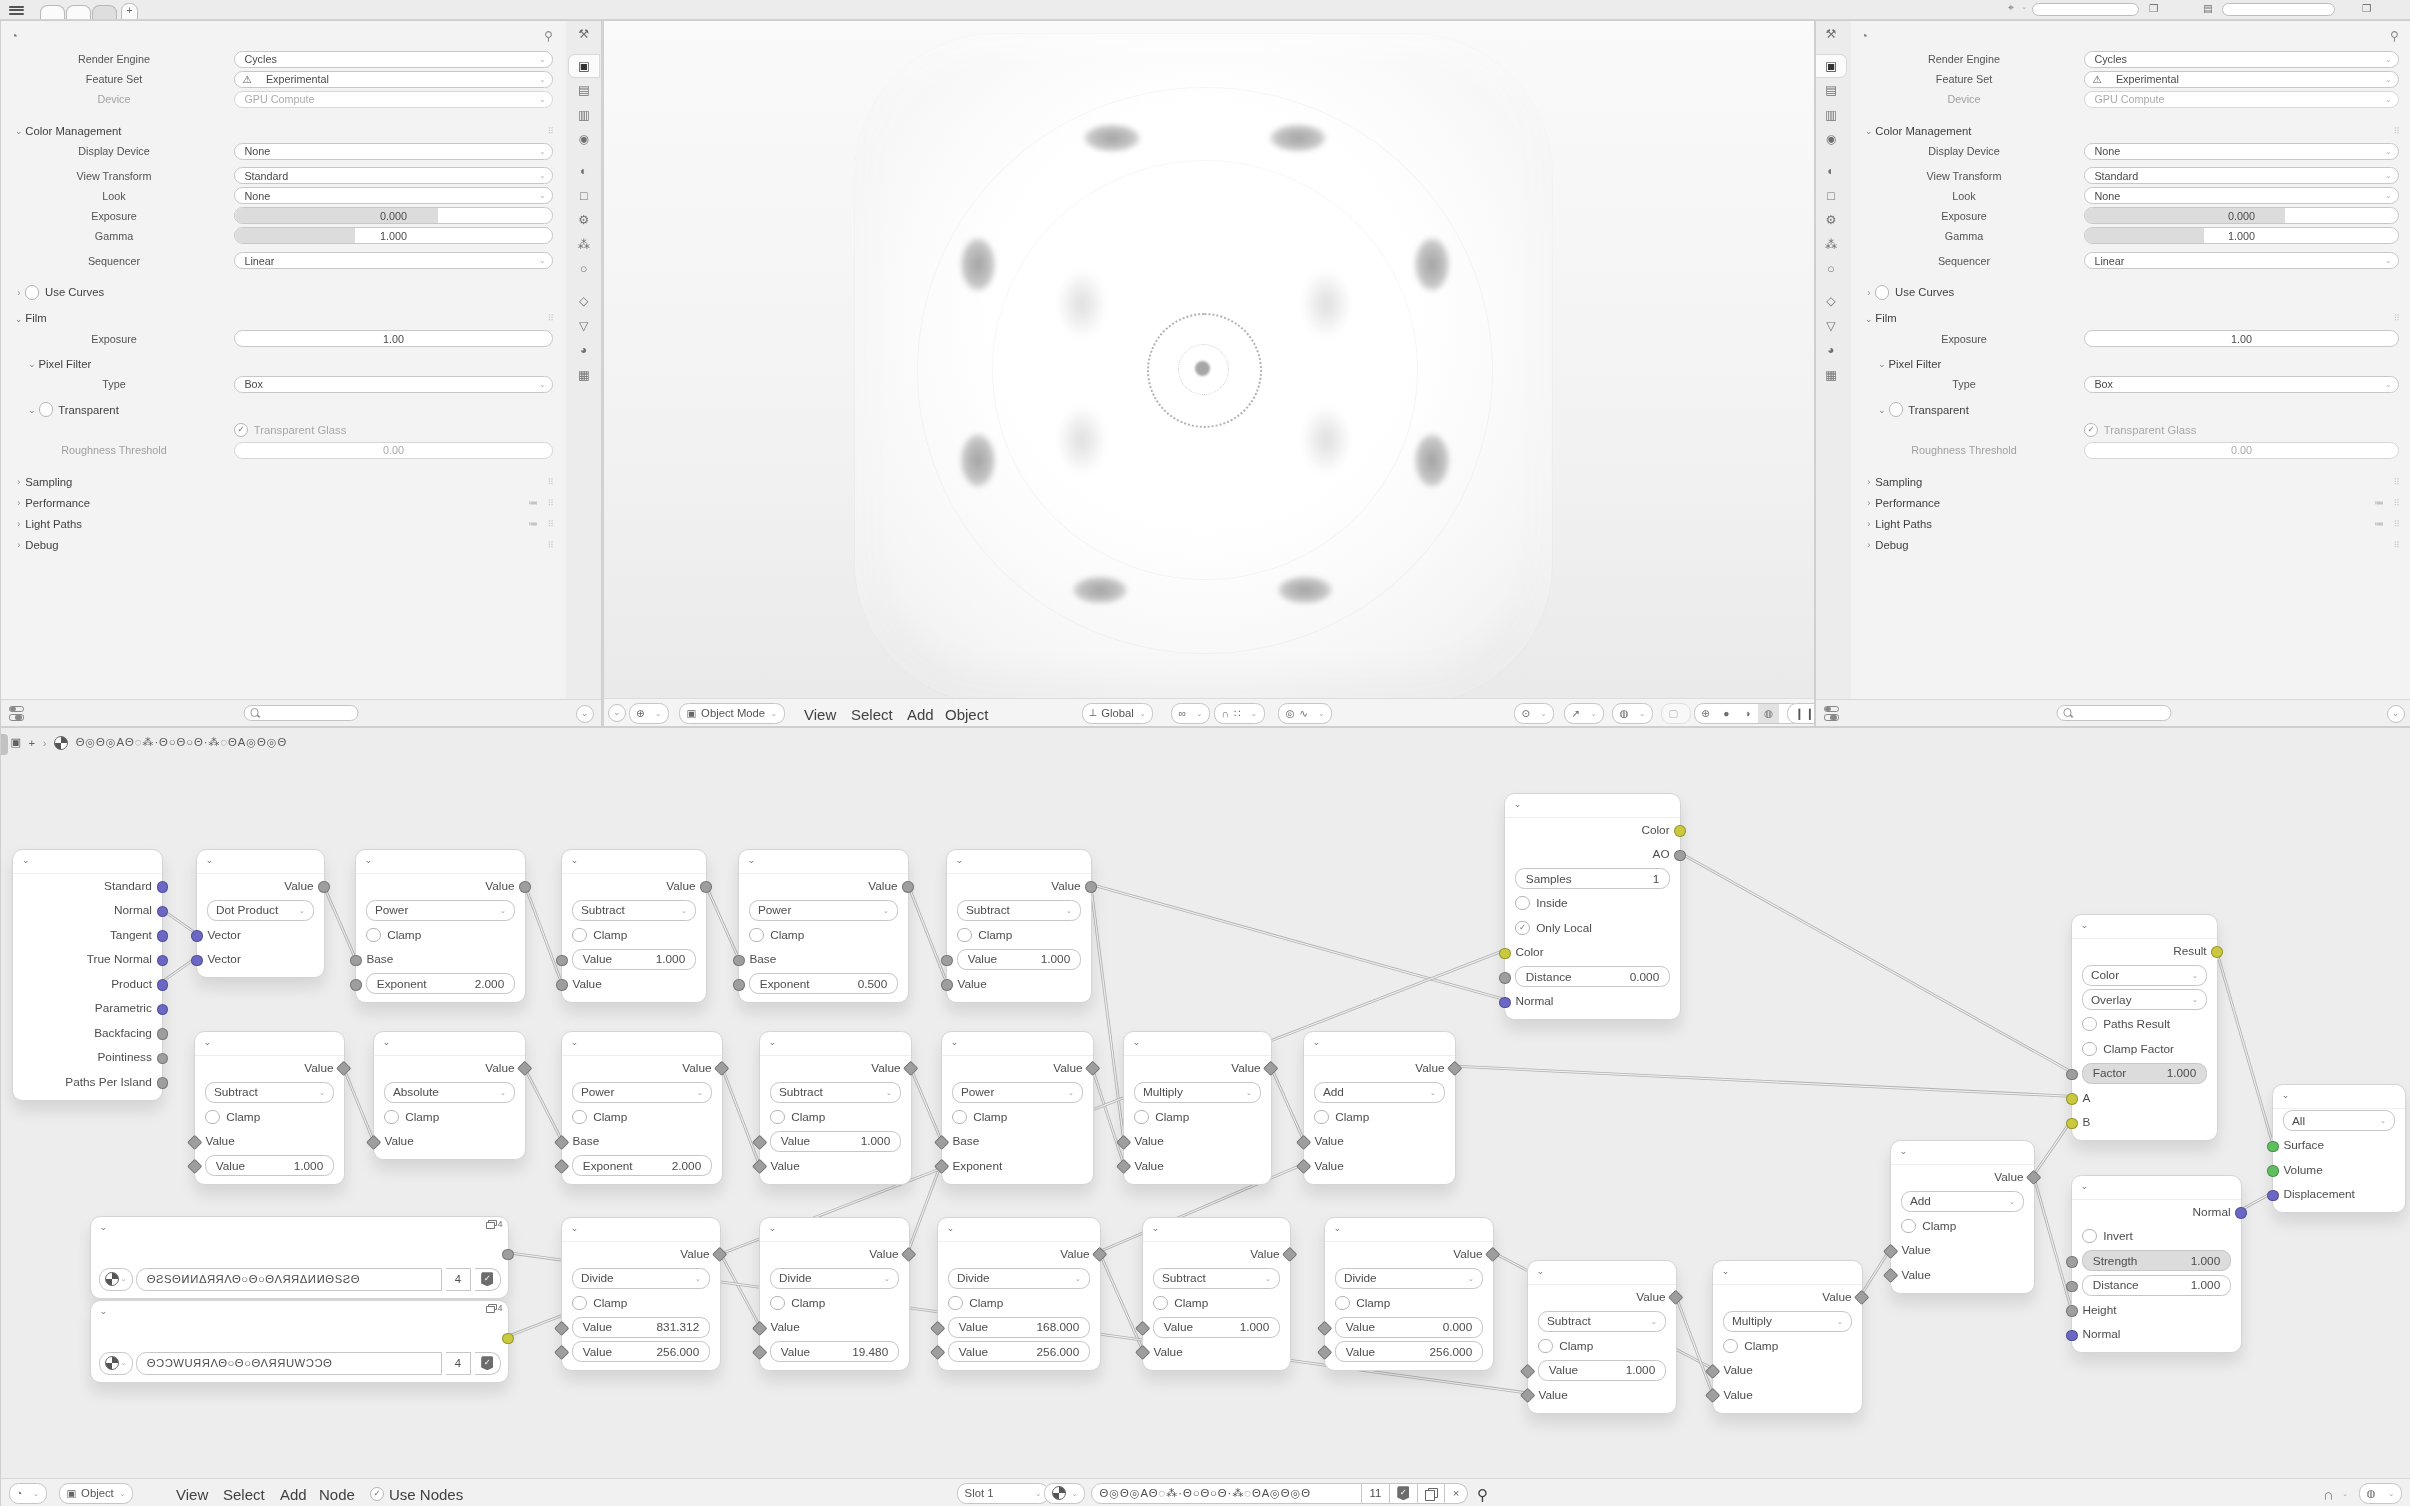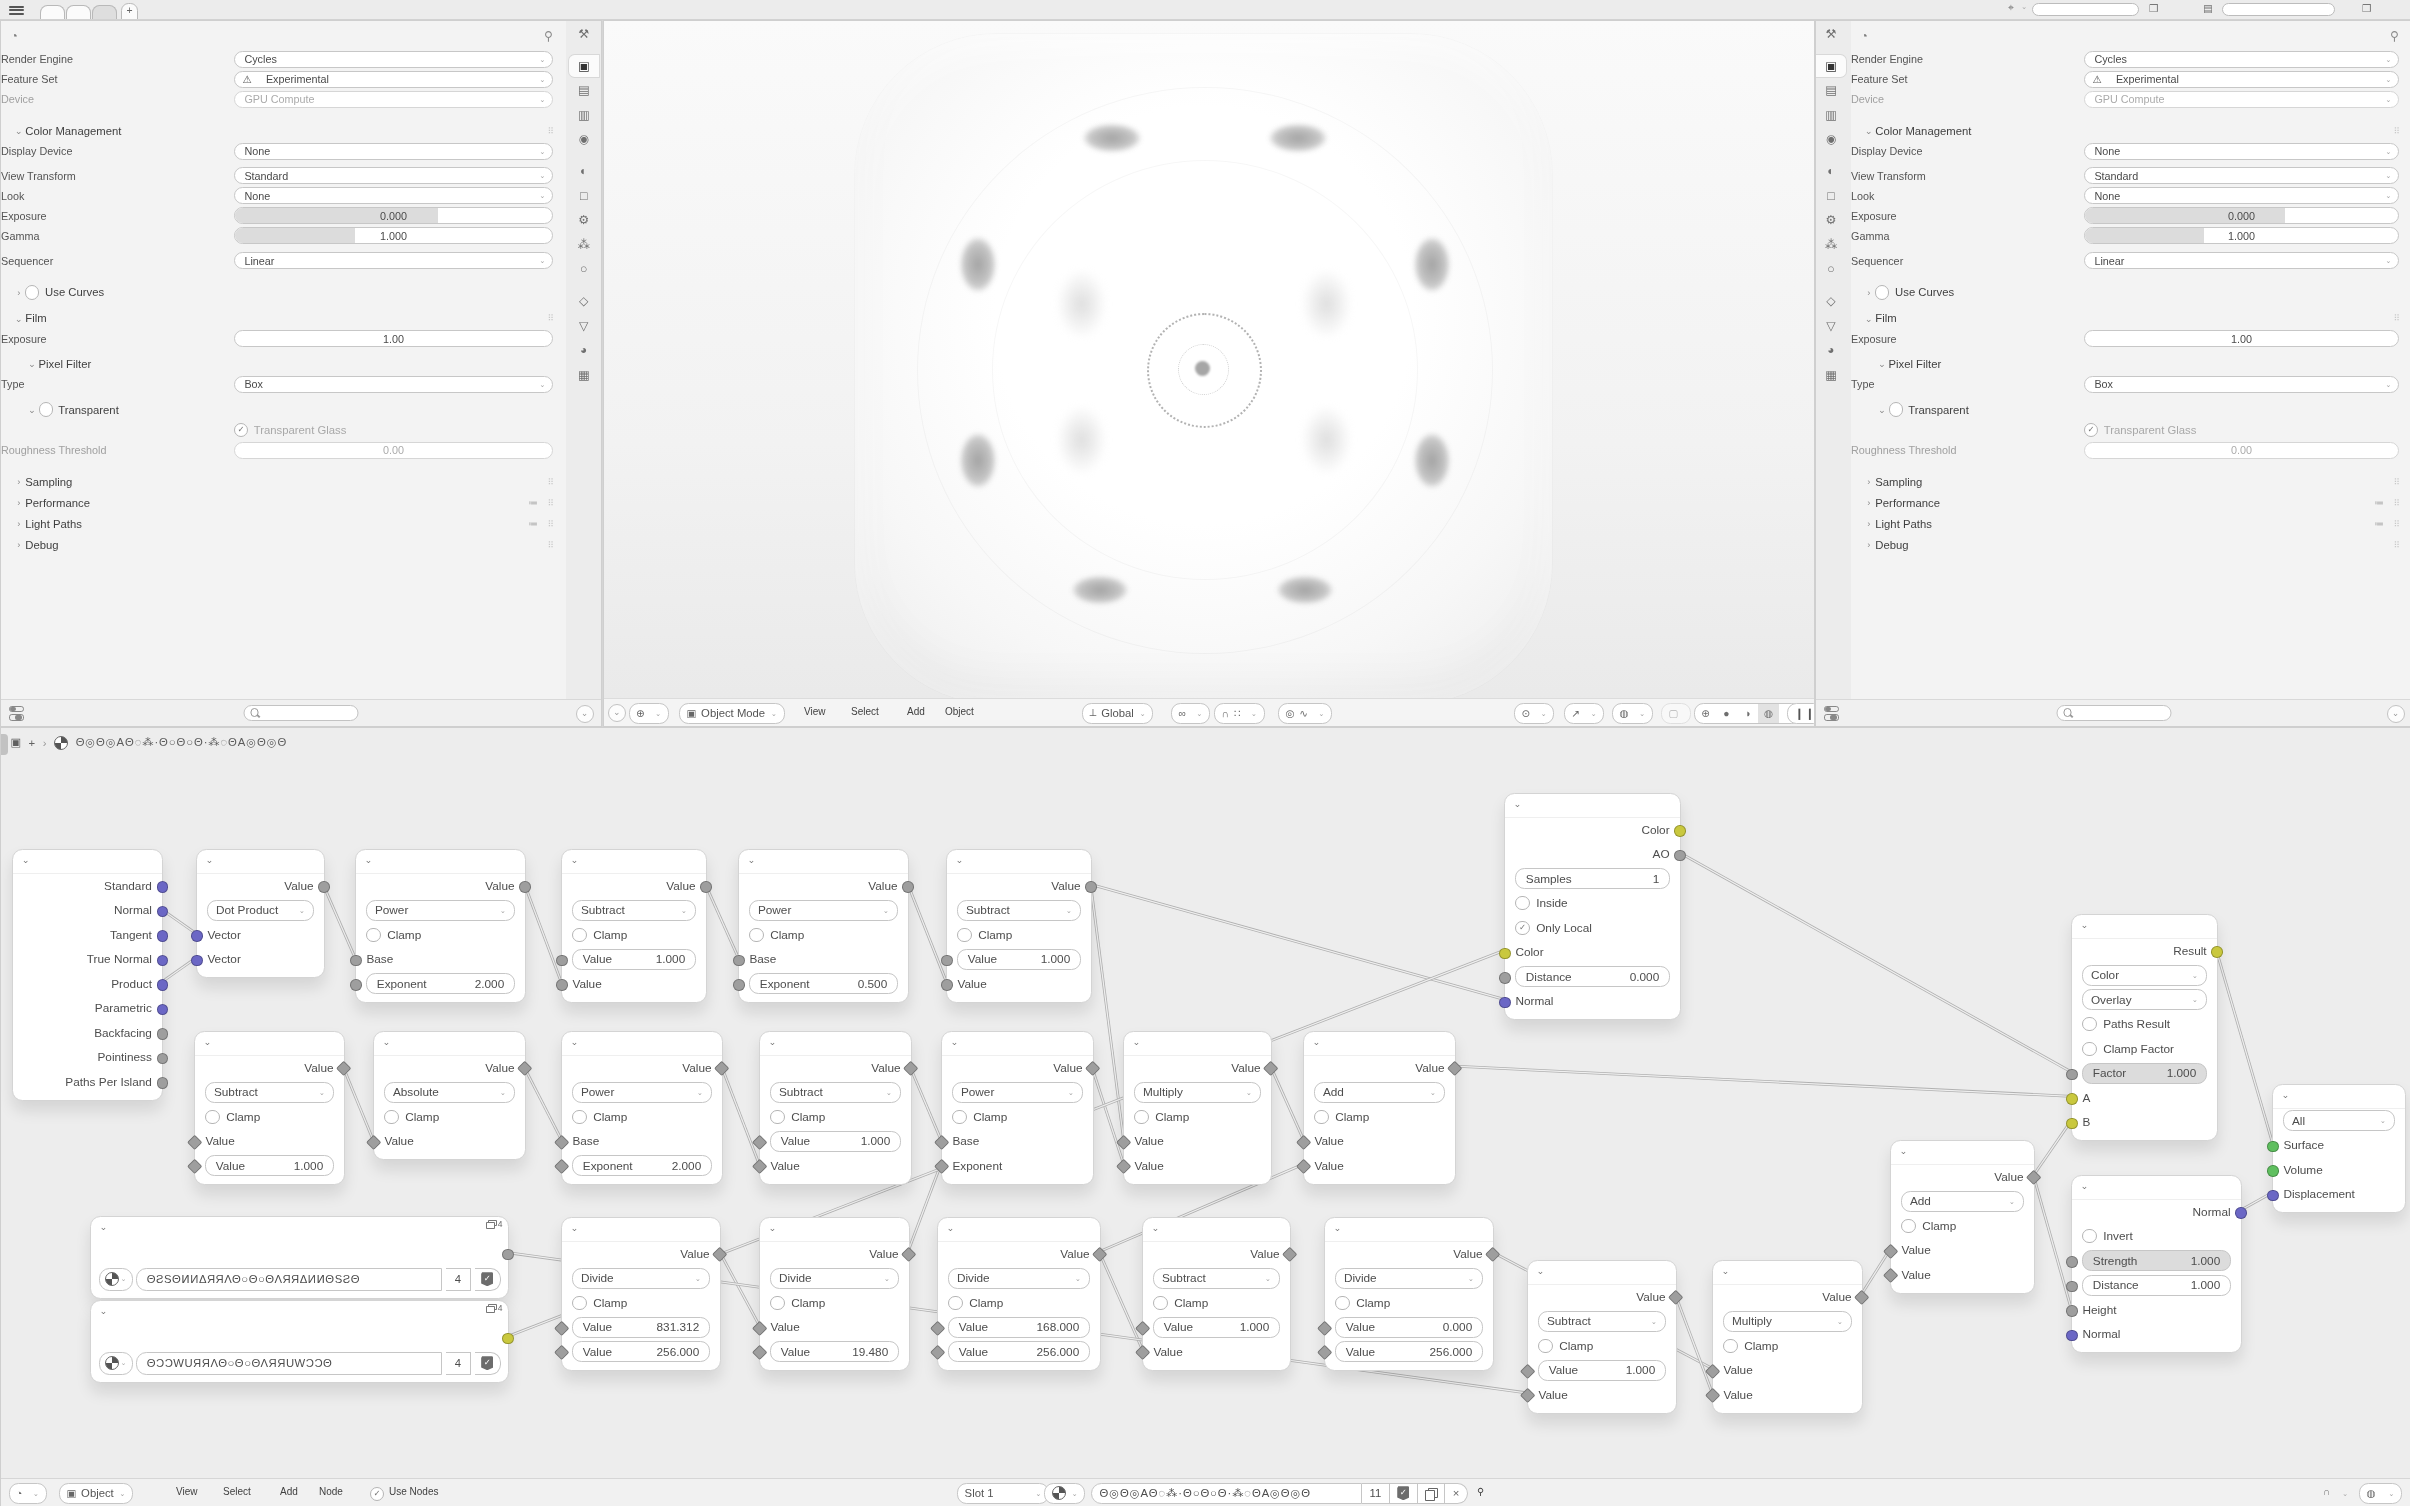--- a/index.html
+++ b/index.html
@@ -20,21 +20,21 @@
   .tb-field{position:absolute;top:2.8px;height:11.3px;border:0.9px solid #bcbcbc;border-radius:6.6px;background:#fff;}
   
   .props{background:#f3f3f3;border:0.9px solid #cfcfcf;}
   .ptabs{position:absolute;top:0;width:35px;height:100%;background:#ececec;}
   .ptab{width:30px;height:22.6px;margin:1.9px 0 1.9px 2.8px;border-radius:5.6px 0 0 5.6px;color:#6f6f6f;
     font-size:12.2px;text-align:center;line-height:22.6px;}
   .ptabs.flip .ptab{margin:1.9px 2.8px 1.9px 0;border-radius:0 5.6px 5.6px 0;}
   .ptab.sel{background:#fbfbfb;box-shadow:0 0 0 0.9px #d8d8d8;color:#333;}
   .pcontent{position:absolute;top:0;height:calc(100% - 26px);overflow:hidden;}
   .prow{position:relative;height:20px;display:flex;align-items:center;}
-  .plabel{width:226px;text-align:left;padding-right:7px;color:#545454;font-size:10.8px;white-space:nowrap;flex:none;}
+  .plabel{width:226px;text-align:center;padding-right:7px;color:#545454;font-size:10.8px;white-space:nowrap;flex:none;}
   .plabel.dim{color:#a0a0a0;}
   .pfield{flex:1;height:15px;margin-right:9.4px;border:0.9px solid #c7c7c7;border-radius:8.5px;background:#fff;
     display:flex;align-items:center;position:relative;font-size:10.8px;color:#4a4a4a;}
   .pfield .val{padding-left:9.4px;white-space:nowrap;}
   .pfield .chev{position:absolute;right:6.6px;color:#a8a8a8;font-size:7.5px;}
   .pfield.dim{color:#ababab;border-color:#d6d6d6;}
   .pfield.dim .val{color:#ababab;text-align:center;}
   .pfield.slider{overflow:hidden;justify-content:center;}
   .pfield .fillbar{position:absolute;left:0;top:0;bottom:0;background:#dcdcdc;}
   .pfield .cval{position:relative;font-size:10.8px;}
@@ -68,21 +68,21 @@
   .lspot{position:absolute;border-radius:50%;background:radial-gradient(ellipse,#dedede 0%,transparent 70%);filter:blur(3.8px);}
   .ring{position:absolute;border:2.8px dotted #b2b2b2;border-radius:50%;}
   .ring2{position:absolute;border:1.9px dotted #cfcfcf;border-radius:50%;}
   .cdot{position:absolute;background:#a6a6a6;border-radius:50%;filter:blur(0.9px);}
   .faintc{position:absolute;border:0.9px solid rgba(0,0,0,0.035);border-radius:50%;}
   .vhead{position:absolute;left:0;bottom:0;width:100%;height:27px;background:#f4f4f4;border-top:0.9px solid #dcdcdc;}
   .pill{position:absolute;top:3.8px;height:19px;border:0.9px solid #c6c6c6;border-radius:9.4px;background:#fff;
     display:flex;align-items:center;padding:0 6.6px;color:#555;font-size:11.3px;white-space:nowrap;}
   .pill .ic{color:#666;font-size:10.4px;margin-right:4.7px;}
   .pill .dn{color:#a5a5a5;font-size:7.5px;margin-left:5.6px;}
-  .menu{position:absolute;top:6.6px;color:#414141;font-size:10px;}
+  .menu{position:absolute;top:6.6px;color:#414141;font-size:15px;}
   .segm{position:absolute;top:3.8px;height:19px;border:0.9px solid #c6c6c6;border-radius:9.4px;background:#fff;
     display:flex;align-items:center;overflow:hidden;}
   .seg{width:21px;height:19px;text-align:center;line-height:19px;color:#6e6e6e;font-size:10.4px;}
   .seg.on{background:#e2e2e2;}
   .pause{letter-spacing:0.9px;font-weight:bold;color:#555;}
   
   #nodeed{background:#ededed;border:0.9px solid #cfcfcf;}
   #linklayer{position:absolute;left:0;top:0;z-index:1;}
   .crumb{position:absolute;left:9.4px;top:7.5px;z-index:5;color:#6e6e6e;font-size:11.3px;display:flex;align-items:center;gap:7.5px;}
   .crumb .cico{font-size:11.3px;color:#616161;}

